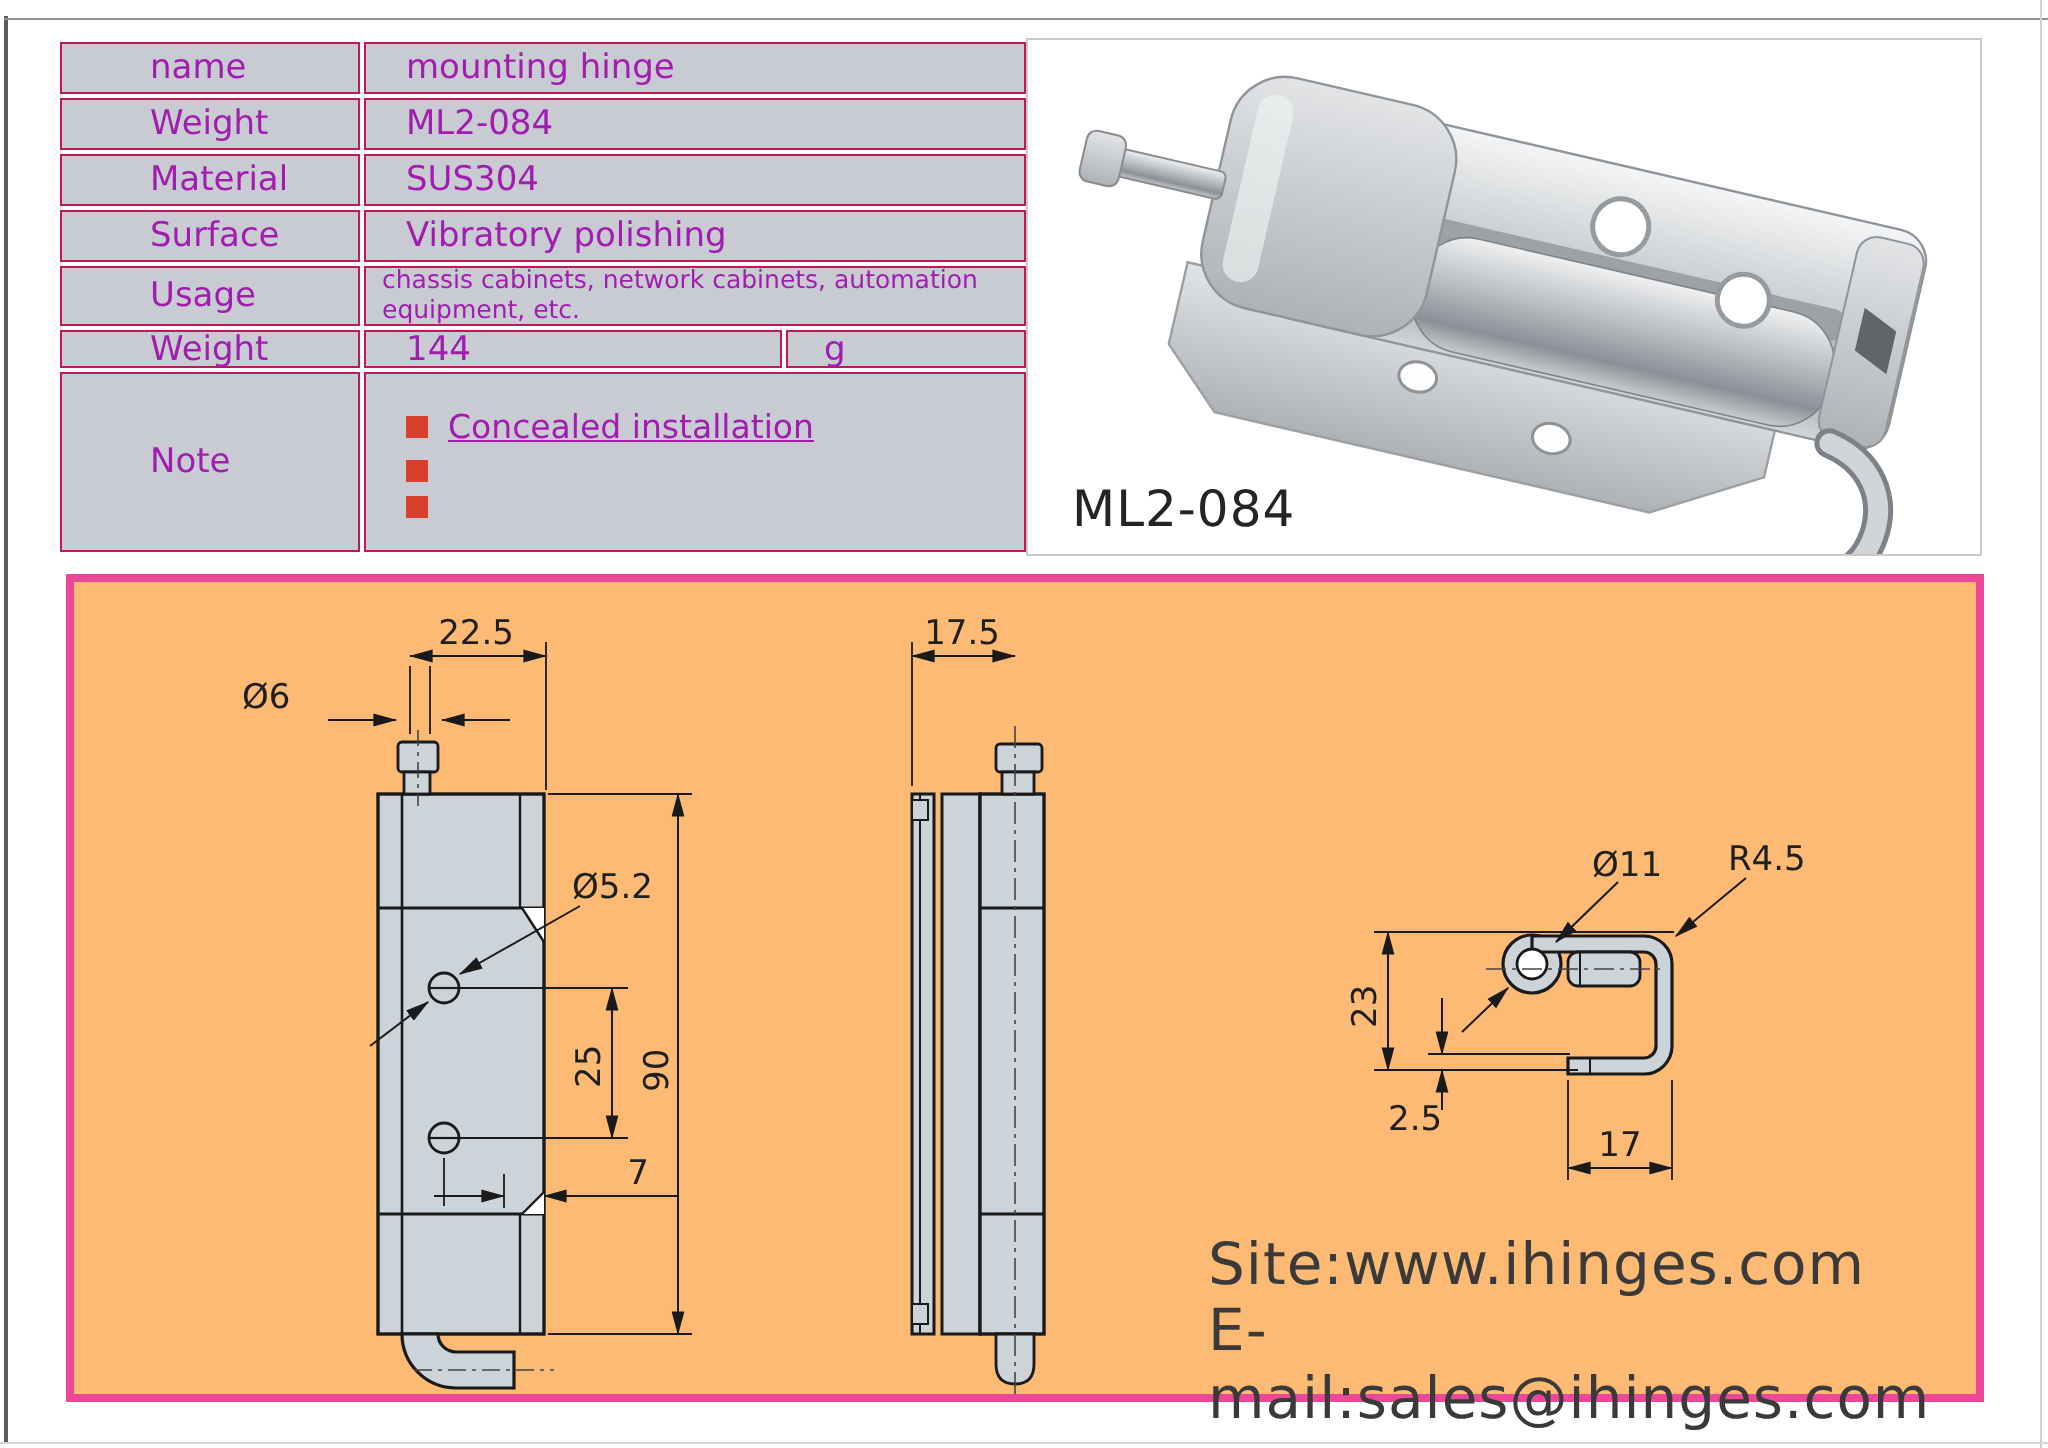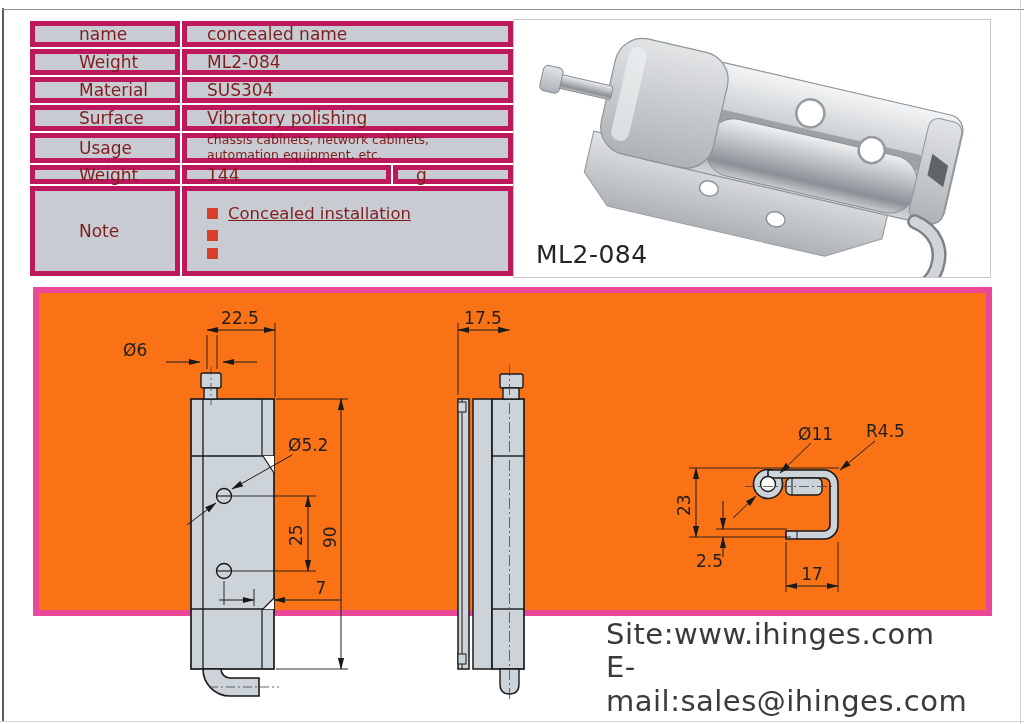--- a/index.html
+++ b/index.html
@@ -9,56 +9,56 @@
   }
   
   .frame-left{position:absolute;left:2px;top:8px;bottom:2px;width:2px;background:#5c5c5c;}
   .frame-top{position:absolute;left:2px;top:9px;right:0;height:1px;background:#8f8f8f;}
   .frame-right{position:absolute;right:3px;top:0;bottom:0;width:1px;background:#cfcfcf;}
   .frame-bottom{position:absolute;left:0;bottom:2px;right:0;height:1px;background:#d6d6d6;}
 
   
   .spec{position:absolute;left:30px;top:21px;width:483px;}
   .srow{display:flex;gap:2px;margin-bottom:2px;}
-  .cell{background:#c8ccd2;border:5px solid #be185d;box-sizing:border-box;color:#7f1d1d;}
+  .cell{background:#c8ccd2;border:1px solid #be185d;box-sizing:border-box;color:#a21caf;}
   .lbl{width:150px;display:flex;align-items:center;padding-left:44px;font-size:17px;}
   .val{flex:1;display:flex;align-items:center;padding-left:20px;font-size:17px;}
   .h26{height:26px}.h30{height:30px}.h28{height:19px}.h90{height:90px}
-  .usage{font-size:12.5px;line-height:1.18;padding:2px 10px 2px 20px;}
+  .usage{font-size:12.5px;line-height:1.18;padding:2px 10px 2px 8px;}
   .wval{flex:none;width:209px;}
   .wunit{flex:1;display:flex;align-items:center;padding-left:18px;font-size:17px;}
   .noteval{flex:1;display:flex;flex-direction:column;justify-content:center;gap:7px;padding-left:20px;text-decoration:underline;}
   .bullet-line{display:flex;align-items:center;gap:10px;font-size:16.5px;}
   .bullet-sq{width:11px;height:11px;background:#d8402e;flex:none;}
 
   
   .photo-box{position:absolute;left:513px;top:19px;width:478px;height:259px;
     border:1px solid #c9c9c9;background:#fff;box-sizing:border-box;overflow:hidden;}
   .photo-label{position:absolute;left:22px;bottom:8px;font-size:25px;color:#242424;letter-spacing:.5px;}
 
   
-  .draw-box{position:absolute;left:33px;top:287px;width:959px;height:329px;
-    border:6px solid #ec4899;background:#f97316;box-sizing:border-box;}
+  .draw-box{position:absolute;left:33px;top:287px;width:959px;height:414px;
+    border:4px solid #ec4899;background:#fdba74;box-sizing:border-box;}
   .contact{position:absolute;left:567px;font-size:29px;color:#3a3a3a;letter-spacing:.5px;}
   .site{top:324px;} .email{top:357px;}
 
   svg text{font-family:"DejaVu Sans","Liberation Sans",sans-serif;fill:#1f1f1f;}
 </style>
 </head>
 <body>
 
 <div class="frame-left"></div>
 <div class="frame-top"></div>
 <div class="frame-right"></div>
 <div class="frame-bottom"></div>
 
 <div class="spec">
   <div class="srow">
     <div class="cell lbl h26">name</div>
-    <div class="cell val h26">concealed name</div>
+    <div class="cell val h26">mounting hinge</div>
   </div>
   <div class="srow">
     <div class="cell lbl h26">Weight</div>
     <div class="cell val h26">ML2-084</div>
   </div>
   <div class="srow">
     <div class="cell lbl h26">Material</div>
     <div class="cell val h26">SUS304</div>
   </div>
   <div class="srow">

